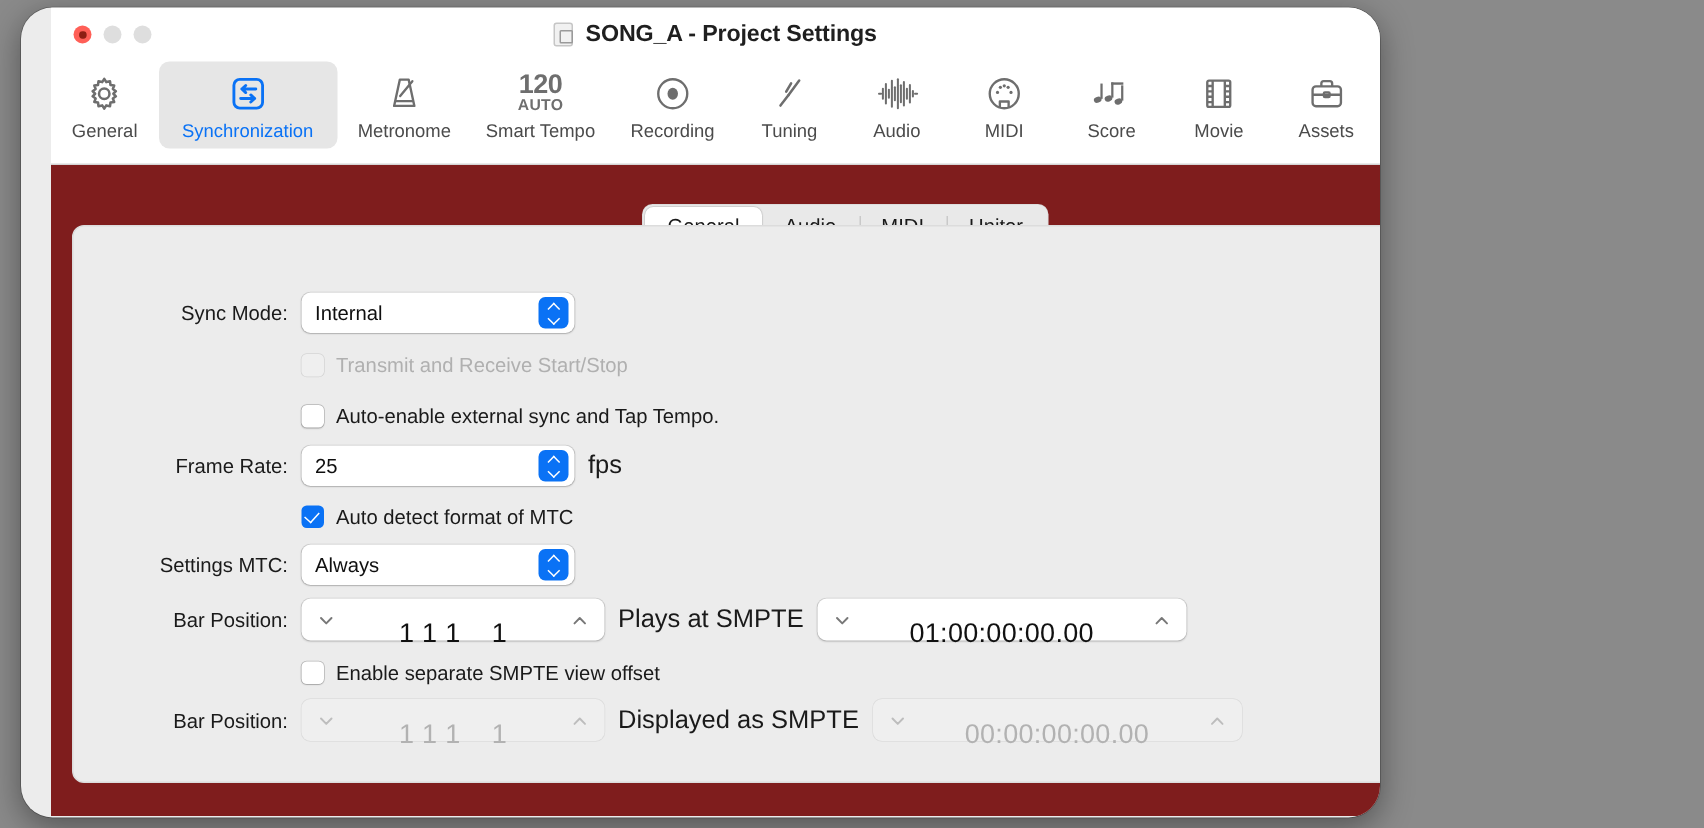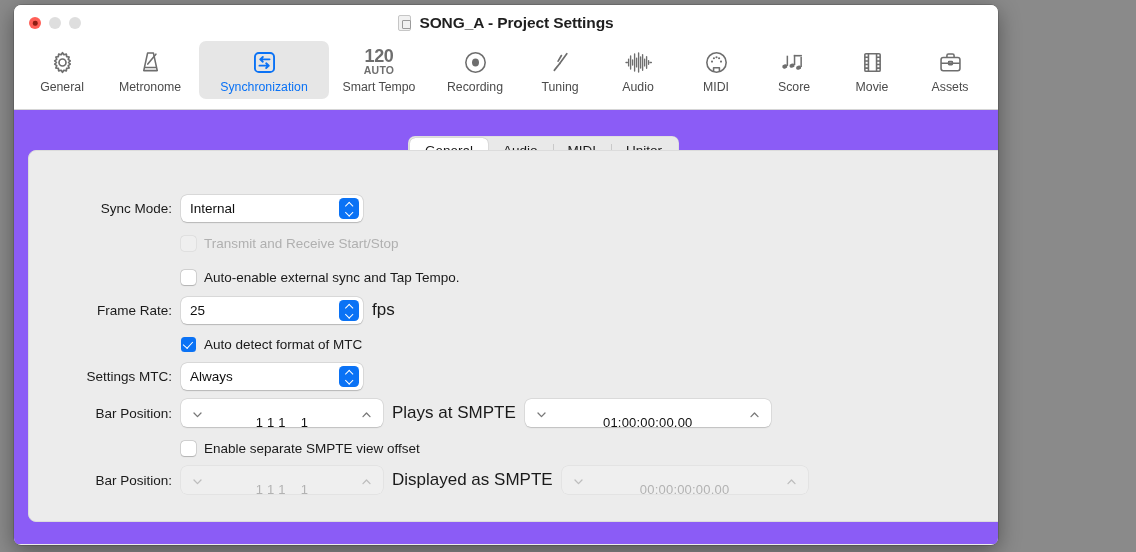--- a/index.html
+++ b/index.html
@@ -10,25 +10,26 @@
     background: #8a8a8a;
     font-family: "Liberation Sans", "DejaVu Sans", sans-serif;
     -webkit-font-smoothing: antialiased;
     overflow: hidden;
   }
 
   
   .window {
     position: absolute;
     left: 14px; top: 5px;
-    width: 984px; height: 540px;
+    width: 906px; height: 540px;
     background: #ececec;
-    border-radius: 7px;
+    border-radius: 21px;
     box-shadow: 0 6px 22px rgba(0,0,0,0.40), 0 0 0 0.5px rgba(0,0,0,0.28);
     overflow: hidden;
+    padding-left: 20px;
   }
 
   
   .titlebar {
     position: relative;
     height: 105px;
     background: #ffffff;
     border-bottom: 1px solid #d5d5d5;
   }
   .traffic {
@@ -130,21 +131,21 @@
   }
   .tb-item[data-name="toolbar-item-smart-tempo"] { width: 100px; }
   .tb-item[data-name="toolbar-item-synchronization"] { width: 130px; }
   .tb-item[data-name="toolbar-item-metronome"] { width: 98px; }
   .tb-item[data-name="toolbar-item-recording"] { width: 92px; }
 
   
   .content {
     position: relative;
     height: 434px;
-    background: #8b5cf6;
+    background: #7f1d1d;
   }
 
   
   .segmented {
     position: absolute;
     left: 394px; top: 26px;
     display: flex;
     height: 28px;
     background: #e9e9e9;
     border-radius: 7px;
@@ -294,21 +295,21 @@
     display: flex;
     align-items: center;
     justify-content: center;
     cursor: default;
   }
   .stepper.disabled {
     background: #efefef;
     box-shadow: 0 0 0 0.5px rgba(0,0,0,0.07);
   }
   .stepper .sv {
-    font-size: 13px;
+    font-size: 18px;
     color: #111111;
     letter-spacing: 0.2px;
     white-space: pre;
     margin-top: 18px;
   }
   .stepper.disabled .sv { color: #b2b2b2; }
   .stp-arrow {
     position: absolute;
     width: 13px; height: 13px;
     color: #787878;
@@ -341,42 +342,42 @@
     <div class="toolbar" data-name="settings-toolbar">
 
       <div class="tb-item" data-name="toolbar-item-general">
         <div class="tb-glyph" data-name="gear-icon">
           <svg width="27" height="27" viewBox="0 0 24 24" fill="none" stroke="currentColor" stroke-width="1.5">
             <circle cx="12" cy="12" r="3.1"></circle>
             <path d="M12 3.2 13.2 5.1 15.4 4.6 15.7 6.8 17.9 7.1 17.1 9.2 18.9 10.5 17.4 12 18.9 13.5 17.1 14.8 17.9 16.9 15.7 17.2 15.4 19.4 13.2 18.9 12 20.8 10.8 18.9 8.6 19.4 8.3 17.2 6.1 16.9 6.9 14.8 5.1 13.5 6.6 12 5.1 10.5 6.9 9.2 6.1 7.1 8.3 6.8 8.6 4.6 10.8 5.1Z" stroke-linejoin="round"></path>
           </svg>
         </div>
         <div class="tb-label" data-name="toolbar-label-general">General</div>
+      </div>
+
+      <div class="tb-item selected" data-name="toolbar-item-synchronization">
+        <div class="tb-glyph" data-name="sync-arrows-icon">
+          <svg width="27" height="27" viewBox="0 0 24 24" fill="none" stroke="currentColor" stroke-width="1.7">
+            <rect x="3.5" y="3.5" width="17" height="17" rx="3.5"></rect>
+            <path d="M16.5 9.2H8.2M8.2 9.2l2.3-2.1M8.2 9.2l2.3 2.1" stroke-linecap="round" stroke-linejoin="round"></path>
+            <path d="M7.5 14.8h8.3M15.8 14.8l-2.3-2.1M15.8 14.8l-2.3 2.1" stroke-linecap="round" stroke-linejoin="round"></path>
+          </svg>
+        </div>
+        <div class="tb-label" data-name="toolbar-label-synchronization">Synchronization</div>
       </div>
 
       <div class="tb-item" data-name="toolbar-item-metronome">
         <div class="tb-glyph" data-name="metronome-icon">
           <svg width="27" height="27" viewBox="0 0 24 24" fill="none" stroke="currentColor" stroke-width="1.4">
             <path d="M9.4 3.6h5.2l3.4 15.6H6L9.4 3.6Z" stroke-linejoin="round"></path>
             <path d="M6.6 16.4h10.8"></path>
             <path d="M16.8 4.6 9.6 13.4" stroke-linecap="round"></path>
           </svg>
         </div>
         <div class="tb-label" data-name="toolbar-label-metronome">Metronome</div>
-      </div>
-
-      <div class="tb-item selected" data-name="toolbar-item-synchronization">
-        <div class="tb-glyph" data-name="sync-arrows-icon">
-          <svg width="27" height="27" viewBox="0 0 24 24" fill="none" stroke="currentColor" stroke-width="1.7">
-            <rect x="3.5" y="3.5" width="17" height="17" rx="3.5"></rect>
-            <path d="M16.5 9.2H8.2M8.2 9.2l2.3-2.1M8.2 9.2l2.3 2.1" stroke-linecap="round" stroke-linejoin="round"></path>
-            <path d="M7.5 14.8h8.3M15.8 14.8l-2.3-2.1M15.8 14.8l-2.3 2.1" stroke-linecap="round" stroke-linejoin="round"></path>
-          </svg>
-        </div>
-        <div class="tb-label" data-name="toolbar-label-synchronization">Synchronization</div>
       </div>
 
       <div class="tb-item" data-name="toolbar-item-smart-tempo">
         <div class="tb-glyph" data-name="tempo-120-auto-icon" style="flex-direction:column;gap:0;">
           <div class="tempo-num" data-name="tempo-value">120</div>
           <div class="tempo-auto" data-name="tempo-auto-label">AUTO</div>
         </div>
         <div class="tb-label" data-name="toolbar-label-smart-tempo">Smart Tempo</div>
       </div>
 

